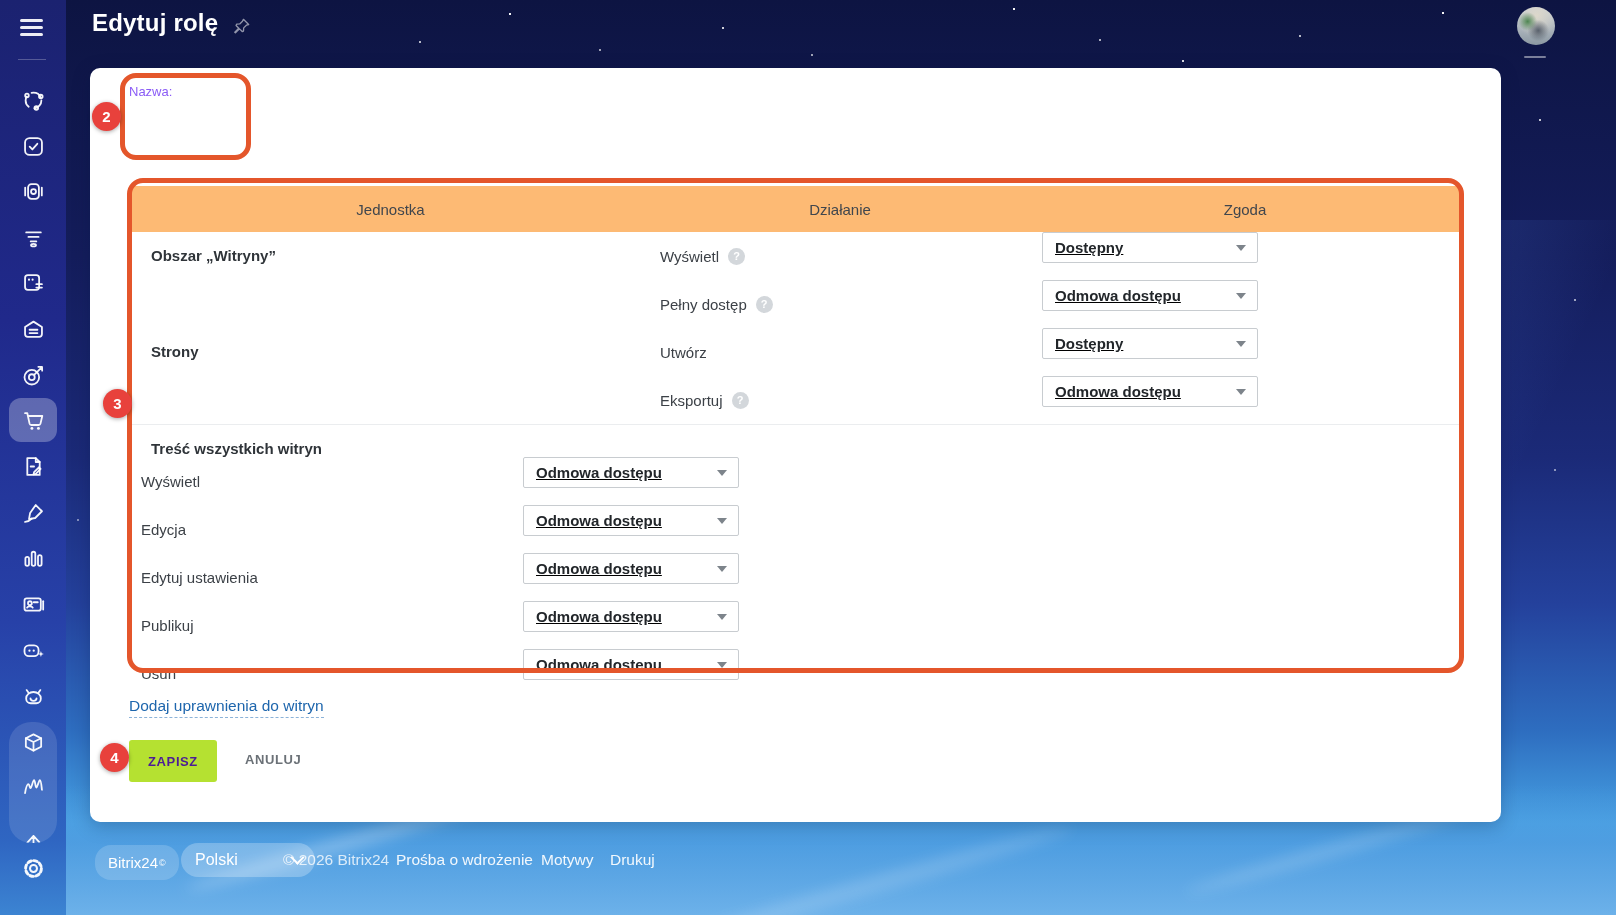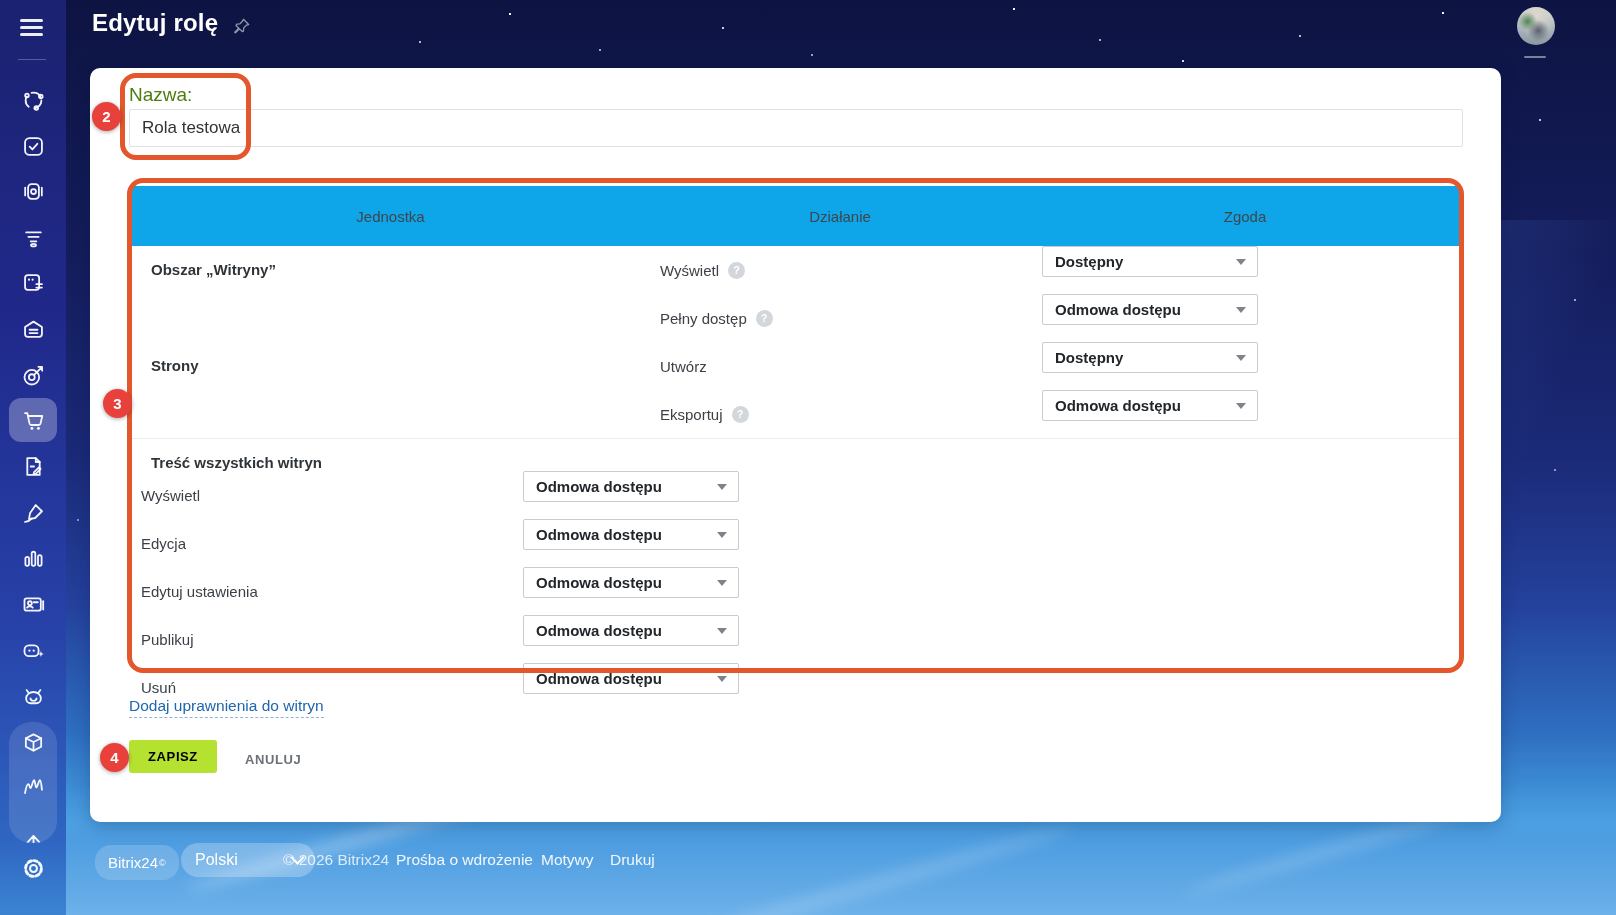--- a/index.html
+++ b/index.html
@@ -56,47 +56,47 @@
     background:
       radial-gradient(circle at 28% 38%,#4f8653 0%,rgba(79,134,83,0) 26%),
       radial-gradient(circle at 56% 62%,#59616c 0%,rgba(89,97,108,0) 34%),
       radial-gradient(circle at 52% 22%,#ddd8cb 0%,rgba(221,216,203,0) 62%),
       linear-gradient(180deg,#ccd2d6 0%,#a9b2ba 60%,#8b98a2 100%);}
   .avatar-dash{position:absolute;left:1524px;top:56px;width:22px;height:2px;border-radius:1px;background:rgba(255,255,255,.45);}
 
   
   .panel{position:absolute;left:90px;top:68px;width:1411px;height:754px;background:#fff;border-radius:10px;
     box-shadow:0 4px 18px rgba(0,20,60,.25);}
-  .field-label{position:absolute;left:39px;top:16px;font-size:19px;color:#4d7c0f;}
+  .field-label{position:absolute;left:39px;top:16px;font-size:13px;color:#8b5cf6;}
   .name-input{position:absolute;left:39px;top:41px;width:1308px;height:36px;border:1px solid #dfe3e6;border-radius:2px;
     padding:0 12px;font-size:17px;color:#333;font-family:inherit;outline:none;background:#fff;}
 
   .perm-table{position:absolute;left:41px;top:118px;width:1329px;}
-  .thead{height:60px;background:#0ea5e9;display:flex;align-items:center;}
+  .thead{height:46px;background:#fdba74;display:flex;align-items:center;}
   .th{font-size:15px;color:#40464d;text-align:center;}
   .th1{width:519px;} .th2{width:380px;} .th3{width:430px;}
   .pgroup{display:flex;}
   .pgroup.divided{border-top:1px solid #ebedef;flex-direction:column;}
   .ucol{width:519px;box-sizing:border-box;padding:15px 0 0 20px;font-size:15px;font-weight:700;color:#2f3439;}
   .rcol{flex:1;}
   .prow{display:flex;height:48px;}
   .acell{width:380px;box-sizing:border-box;padding-left:10px;display:flex;align-items:center;font-size:15px;color:#3c4147;}
   .help{width:17px;height:17px;border-radius:50%;background:#d3d7db;color:#fff;font-size:11px;font-weight:700;
     display:inline-flex;align-items:center;justify-content:center;margin-left:9px;cursor:pointer;}
   .scell{width:430px;box-sizing:border-box;padding-left:12px;}
   .dd{width:216px;height:31px;box-sizing:border-box;border:1px solid #c8ccd0;border-radius:2px;background:#fff;
-    display:flex;align-items:center;padding:0 30px 0 12px;position:relative;cursor:pointer;}
+    display:flex;align-items:center;padding:0 30px 0 12px;position:relative;cursor:pointer;text-decoration:underline;}
   .dd-val{font-size:15px;font-weight:700;color:#22262a;white-space:nowrap;}
   .dd-arrow{position:absolute;right:11px;top:12px;width:0;height:0;
     border-left:5.5px solid transparent;border-right:5.5px solid transparent;border-top:6.5px solid #7d848b;}
 
   .add-link{position:absolute;left:39px;top:629px;font-size:15.5px;color:#1e66ad;cursor:pointer;
     border-bottom:1px dashed #8cb3d9;padding-bottom:2px;}
-  .btn-save{position:absolute;left:39px;top:672px;width:88px;height:33px;background:#b5e131;border:none;border-radius:3px;
-    font-family:inherit;font-size:13px;font-weight:700;letter-spacing:.6px;color:#000000;cursor:pointer;}
+  .btn-save{position:absolute;left:39px;top:672px;width:88px;height:42px;background:#b5e131;border:none;border-radius:3px;
+    font-family:inherit;font-size:13px;font-weight:700;letter-spacing:.6px;color:#4c1d95;cursor:pointer;}
   .btn-cancel{position:absolute;left:155px;top:672px;height:39px;line-height:39px;font-size:13px;font-weight:700;
     letter-spacing:.6px;color:#6b7177;cursor:pointer;}
 
   
   .ann-rect{position:absolute;border:5px solid #e4562b;border-radius:16px;pointer-events:none;}
   .ann-r1{left:120px;top:73px;width:121px;height:77px;}
   .ann-r2{left:127px;top:178px;width:1327px;height:485px;}
   .badge{position:absolute;width:29px;height:29px;border-radius:50%;background:#e8413c;color:#fff;font-size:15px;font-weight:700;
     display:flex;align-items:center;justify-content:center;box-shadow:0 1px 4px rgba(0,0,0,.35);}
   .b2{left:92px;top:102px;} .b3{left:103px;top:389px;} .b4{left:100px;top:743px;}
@@ -265,21 +265,20 @@
 <div class="pin">
   <svg viewBox="0 0 24 24" fill="none" stroke="currentColor" stroke-width="1.5" stroke-linecap="round" stroke-linejoin="round">
       <path d="M14.2 3.8l6 6-2.6.7-3.1 3.1-.2 3.6-1.5.6-3.1-3.1-4.6 4.6-.8-.8 4.6-4.6-3.1-3.1.6-1.5 3.6-.2 3.1-3.1z"></path>
     </svg>
 </div>
 <div class="avatar"></div>
 <div class="avatar-dash"></div>
 
 <div class="panel">
   <div class="field-label">Nazwa:</div>
-  <input class="name-input" type="text" value="Rola testowa" style="">
 
   <div class="perm-table">
     <div class="thead">
       <div class="th th1">Jednostka</div>
       <div class="th th2">Działanie</div>
       <div class="th th3">Zgoda</div>
     </div>
 
     <div class="pgroup">
       <div class="ucol"><span>Obszar „Witryny”</span></div>

